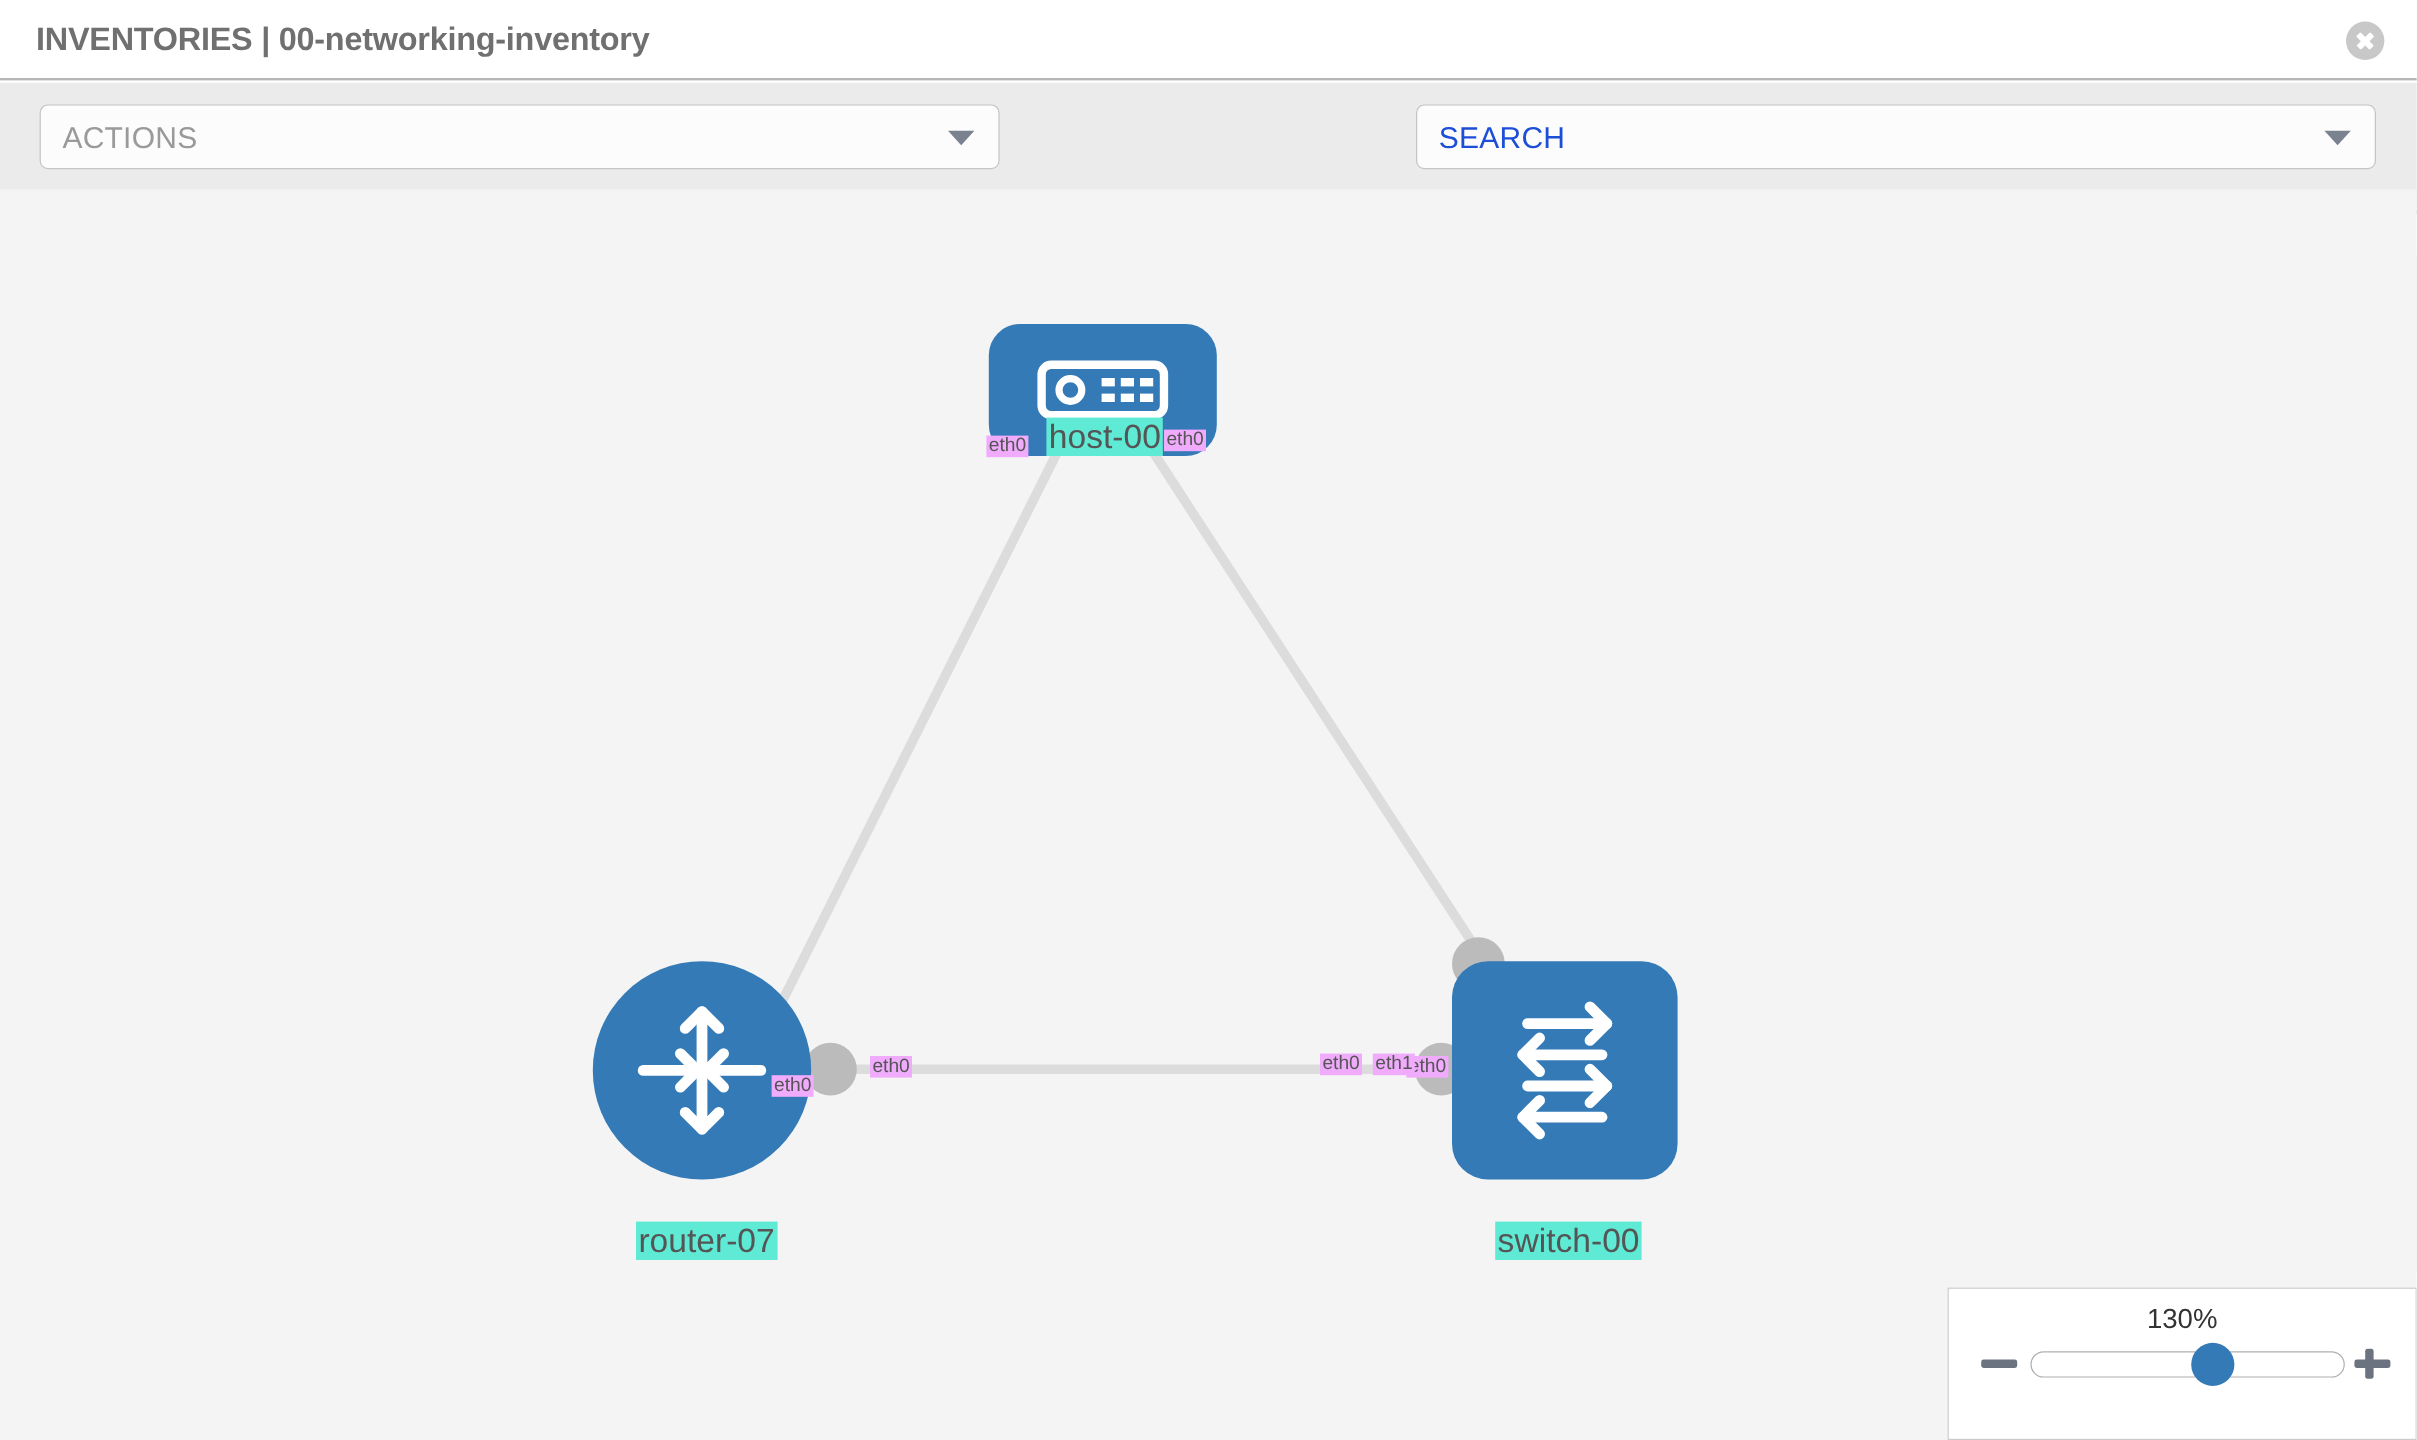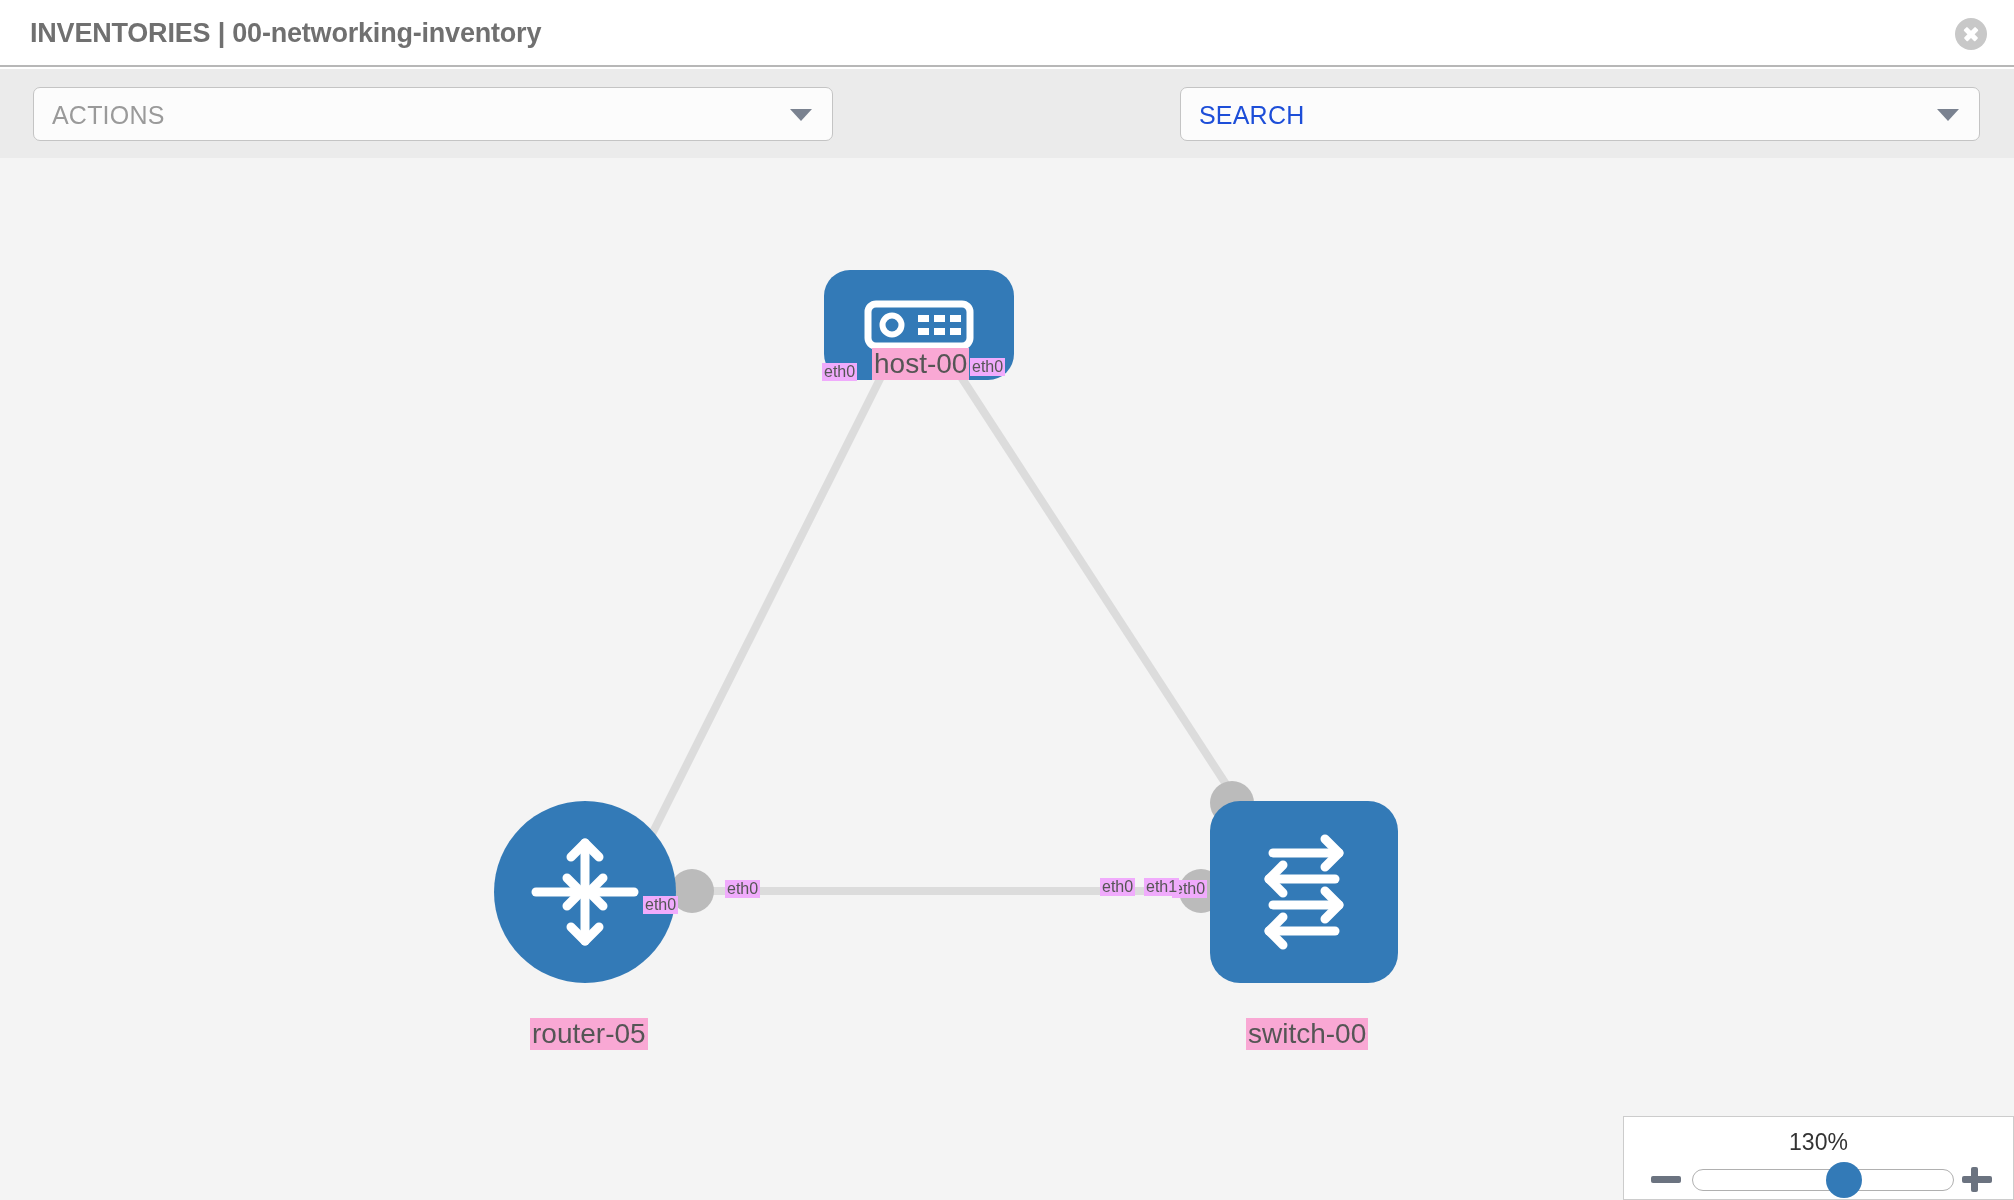--- a/index.html
+++ b/index.html
@@ -98,37 +98,37 @@
   .node { position: absolute; }
   .node-shape {
     position: absolute;
     background: #337ab7;
     display: flex; align-items: center; justify-content: center;
     cursor: pointer;
   }
   .node-label {
     position: absolute;
     font-size: 28px; color: #555555;
-    background: #f9a8d4;
+    background: #5eead4;
     white-space: nowrap;
     padding: 0 2px;
     cursor: pointer;
   }
   .port-label {
     position: absolute;
     font-size: 16px; color: #555555;
     background: #f0abfc;
     white-space: nowrap;
     padding: 0 2px;
   }
 
   
   .zoom-panel {
     position: absolute; right: 0; bottom: 0;
-    width: 391px; height: 84px;
+    width: 391px; height: 127px;
     background: #ffffff;
     border: 1.5px solid #cccccc;
   }
   .zoom-level {
     position: absolute; left: 0; right: 0; top: 12px;
     text-align: center; font-size: 23px; color: #333333;
   }
   .zoom-minus, .zoom-plus {
     position: absolute; top: 45px;
     width: 36px; height: 36px; cursor: pointer;
@@ -239,21 +239,21 @@
             <polyline points="45,24 59,10 73,24"></polyline>
             <line x1="59" y1="108" x2="59" y2="63"></line>
             <polyline points="45,94 59,108 73,94"></polyline>
             <line x1="10" y1="59" x2="55" y2="59"></line>
             <polyline points="41,45 55,59 41,73"></polyline>
             <line x1="108" y1="59" x2="63" y2="59"></line>
             <polyline points="77,45 63,59 77,73"></polyline>
           </g>
         </svg>
       </div>
-      <div class="node-label" style="left:530px; top:860px;">router-05</div>
+      <div class="node-label" style="left:530px; top:860px;">router-07</div>
       <div class="port-label" style="left:725px; top:722px;">eth0</div>
       <div class="port-label" style="left:643px; top:738px;">eth0</div>
     </div>
 
     <div class="node">
       <div class="node-shape" style="left:1210px; top:643px; width:188px; height:182px; border-radius:30px;">
         <svg width="122" height="122" viewBox="0 0 122 122">
           <g fill="none" stroke="#ffffff" stroke-width="9" stroke-linecap="round" stroke-linejoin="round">
             <line x1="30" y1="22" x2="96" y2="22"></line>
             <polyline points="82,8 96,22 82,36"></polyline>

